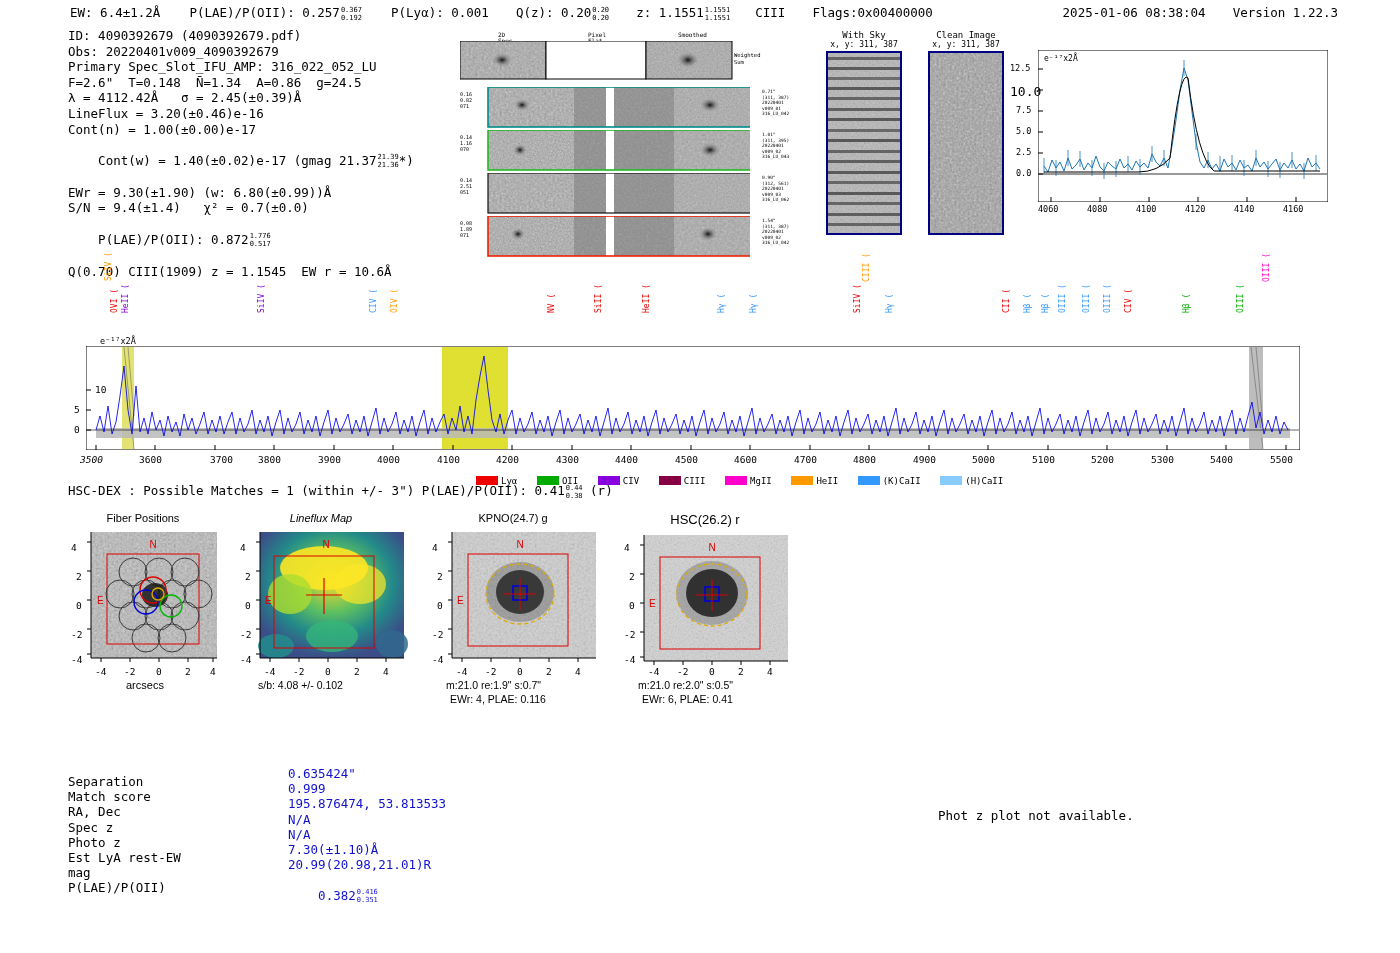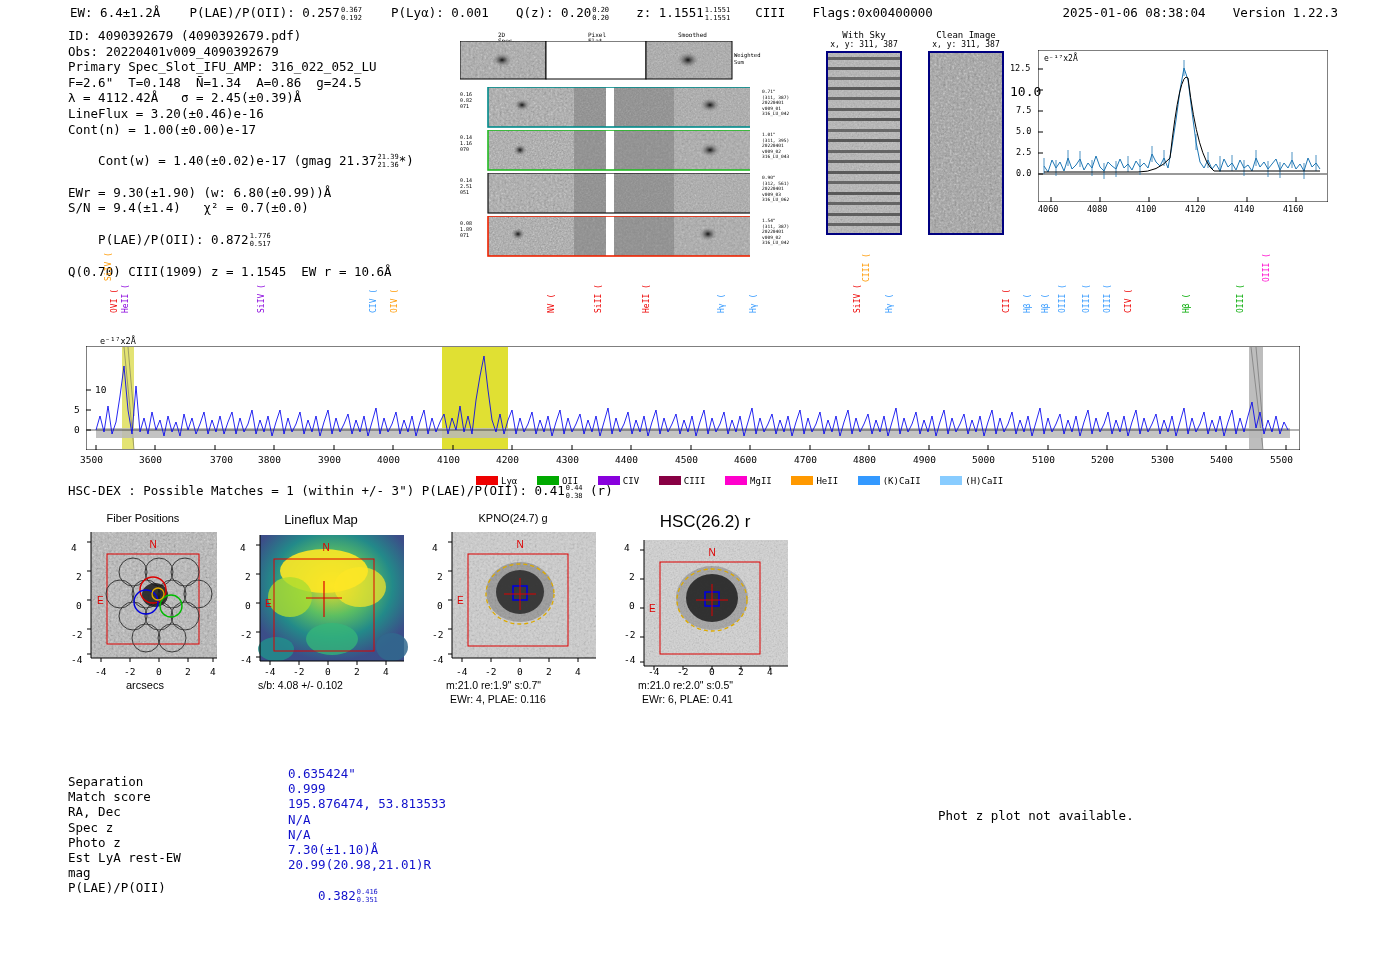--- a/index.html
+++ b/index.html
@@ -392,21 +392,21 @@
         <line x1="0" y1="64" x2="5" y2="64"></line>
         <line x1="0" y1="44" x2="5" y2="44"></line>
     </g>
   </svg>
   <div class="abs" style="left:14px;top:68px;font-size:8.5px;">e⁻¹⁷x2Å</div>
   <div class="abs" style="left:-12px;top:156px;font-size:9.5px;">0</div>
   <div class="abs" style="left:-12px;top:136px;font-size:9.5px;">5</div>
   <div class="abs" style="left:-19px;top:116px;font-size:9.5px;margin-left:28px;">10</div>
 
   <div class="abs" style="left:0px;top:186px;font-size:9.5px;">
-    <span class="abs" style="left:-6px;">3500</span>
+    <span class="abs" style="left:-6px;font-style:italic;">3500</span>
     <span class="abs" style="left:53px;">3600</span>
     <span class="abs" style="left:124px;">3700</span>
     <span class="abs" style="left:172px;">3800</span>
     <span class="abs" style="left:232px;">3900</span>
     <span class="abs" style="left:291px;">4000</span>
     <span class="abs" style="left:351px;">4100</span>
     <span class="abs" style="left:410px;">4200</span>
     <span class="abs" style="left:470px;">4300</span>
     <span class="abs" style="left:529px;">4400</span>
     <span class="abs" style="left:589px;">4500</span>
@@ -487,21 +487,21 @@
   <div class="abs" style="left:8px;top:142px;font-size:9.5px;">-4</div>
   <div class="abs" style="left:32px;top:154px;font-size:9.5px;">-4</div>
   <div class="abs" style="left:61px;top:154px;font-size:9.5px;">-2</div>
   <div class="abs" style="left:93px;top:154px;font-size:9.5px;">0</div>
   <div class="abs" style="left:122px;top:154px;font-size:9.5px;">2</div>
   <div class="abs" style="left:147px;top:154px;font-size:9.5px;">4</div>
   <div class="abs" style="left:63px;top:167px;font-size:11px;font-family:'Liberation Sans',sans-serif;">arcsecs</div>
 </div>
 
 <div class="abs" style="left:232px;top:512px;">
-  <div style="width:178px;text-align:center;font-size:13px;font-family:'Liberation Sans',sans-serif;">Lineflux Map</div>
+  <div style="width:178px;text-align:center;font-size:11px;font-family:'Liberation Sans',sans-serif;font-style:italic;">Lineflux Map</div>
   <svg width="178" height="150" style="margin-top:4px;">
     <defs>
       <radialGradient id="vir1" cx="50%" cy="40%" r="60%">
         <stop offset="0%" stop-color="#fde725"></stop>
           <stop offset="40%" stop-color="#5ec962"></stop>
         <stop offset="70%" stop-color="#21918c"></stop>
           <stop offset="100%" stop-color="#3b528b"></stop>
       </radialGradient>
     </defs>
     <rect x="28" y="4" width="144" height="126" fill="#440154"></rect>
@@ -586,21 +586,21 @@
   <div class="abs" style="left:32px;top:154px;font-size:9.5px;">-4</div>
   <div class="abs" style="left:61px;top:154px;font-size:9.5px;">-2</div>
   <div class="abs" style="left:93px;top:154px;font-size:9.5px;">0</div>
   <div class="abs" style="left:122px;top:154px;font-size:9.5px;">2</div>
   <div class="abs" style="left:151px;top:154px;font-size:9.5px;">4</div>
   <div class="abs" style="left:22px;top:167px;font-size:10.5px;font-family:'Liberation Sans',sans-serif;">m:21.0 re:1.9" s:0.7"</div>
   <div class="abs" style="left:26px;top:181px;font-size:10.5px;font-family:'Liberation Sans',sans-serif;">EWr: 4, PLAE: 0.116</div>
 </div>
 
 <div class="abs" style="left:616px;top:512px;">
-  <div style="width:178px;text-align:center;font-size:17px;font-family:'Liberation Sans',sans-serif;">HSC(26.2) r</div>
+  <div style="width:178px;text-align:center;font-size:13px;font-family:'Liberation Sans',sans-serif;">HSC(26.2) r</div>
   <svg width="178" height="150" style="margin-top:4px;">
     <rect x="28" y="4" width="144" height="126" fill="#d3d3d3"></rect>
     <rect x="28" y="4" width="144" height="126" filter="url(#noiseB)" opacity="0.5"></rect>
     <ellipse cx="96" cy="62" rx="26" ry="24" fill="#1a1a1a" opacity="0.92"></ellipse>
     <ellipse cx="96" cy="62" rx="36" ry="32" fill="#4a4a4a" opacity="0.3"></ellipse>
     <rect x="44" y="26" width="100" height="92" fill="none" stroke="#dd0000" stroke-width="1"></rect>
     <ellipse cx="96" cy="64" rx="35" ry="31" fill="none" stroke="#ddaa00" stroke-width="1.3" stroke-dasharray="4 3"></ellipse>
     <rect x="89" y="56" width="14" height="14" fill="none" stroke="#0000dd" stroke-width="1.6"></rect>
     <g stroke="#dd0000" stroke-width="1">
       <line x1="80" y1="64" x2="112" y2="64"></line>

